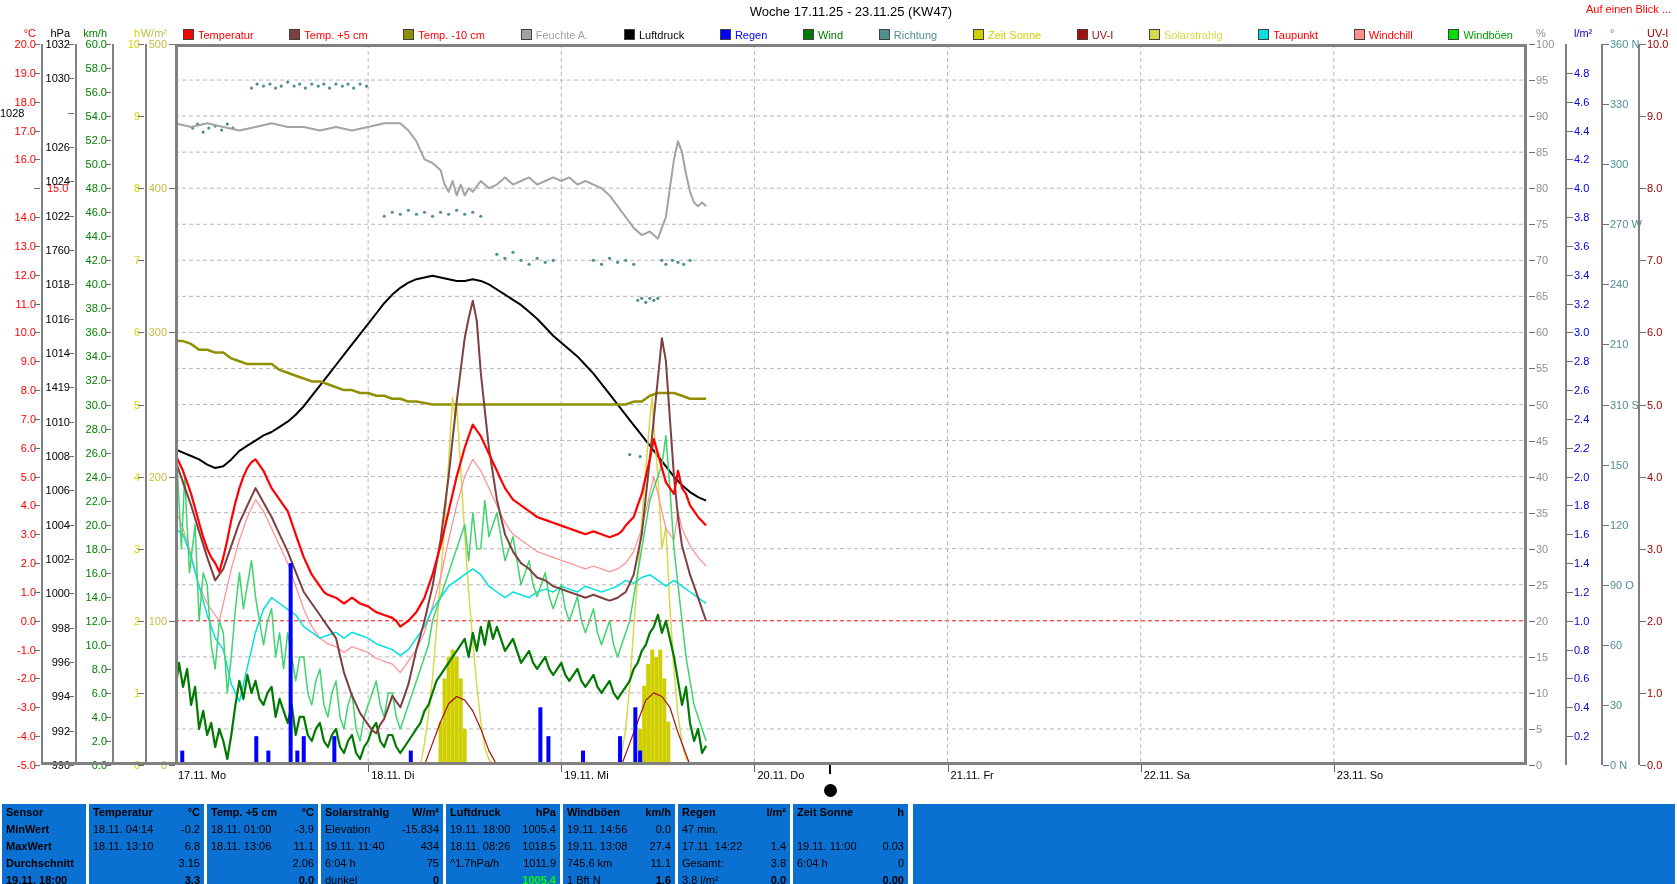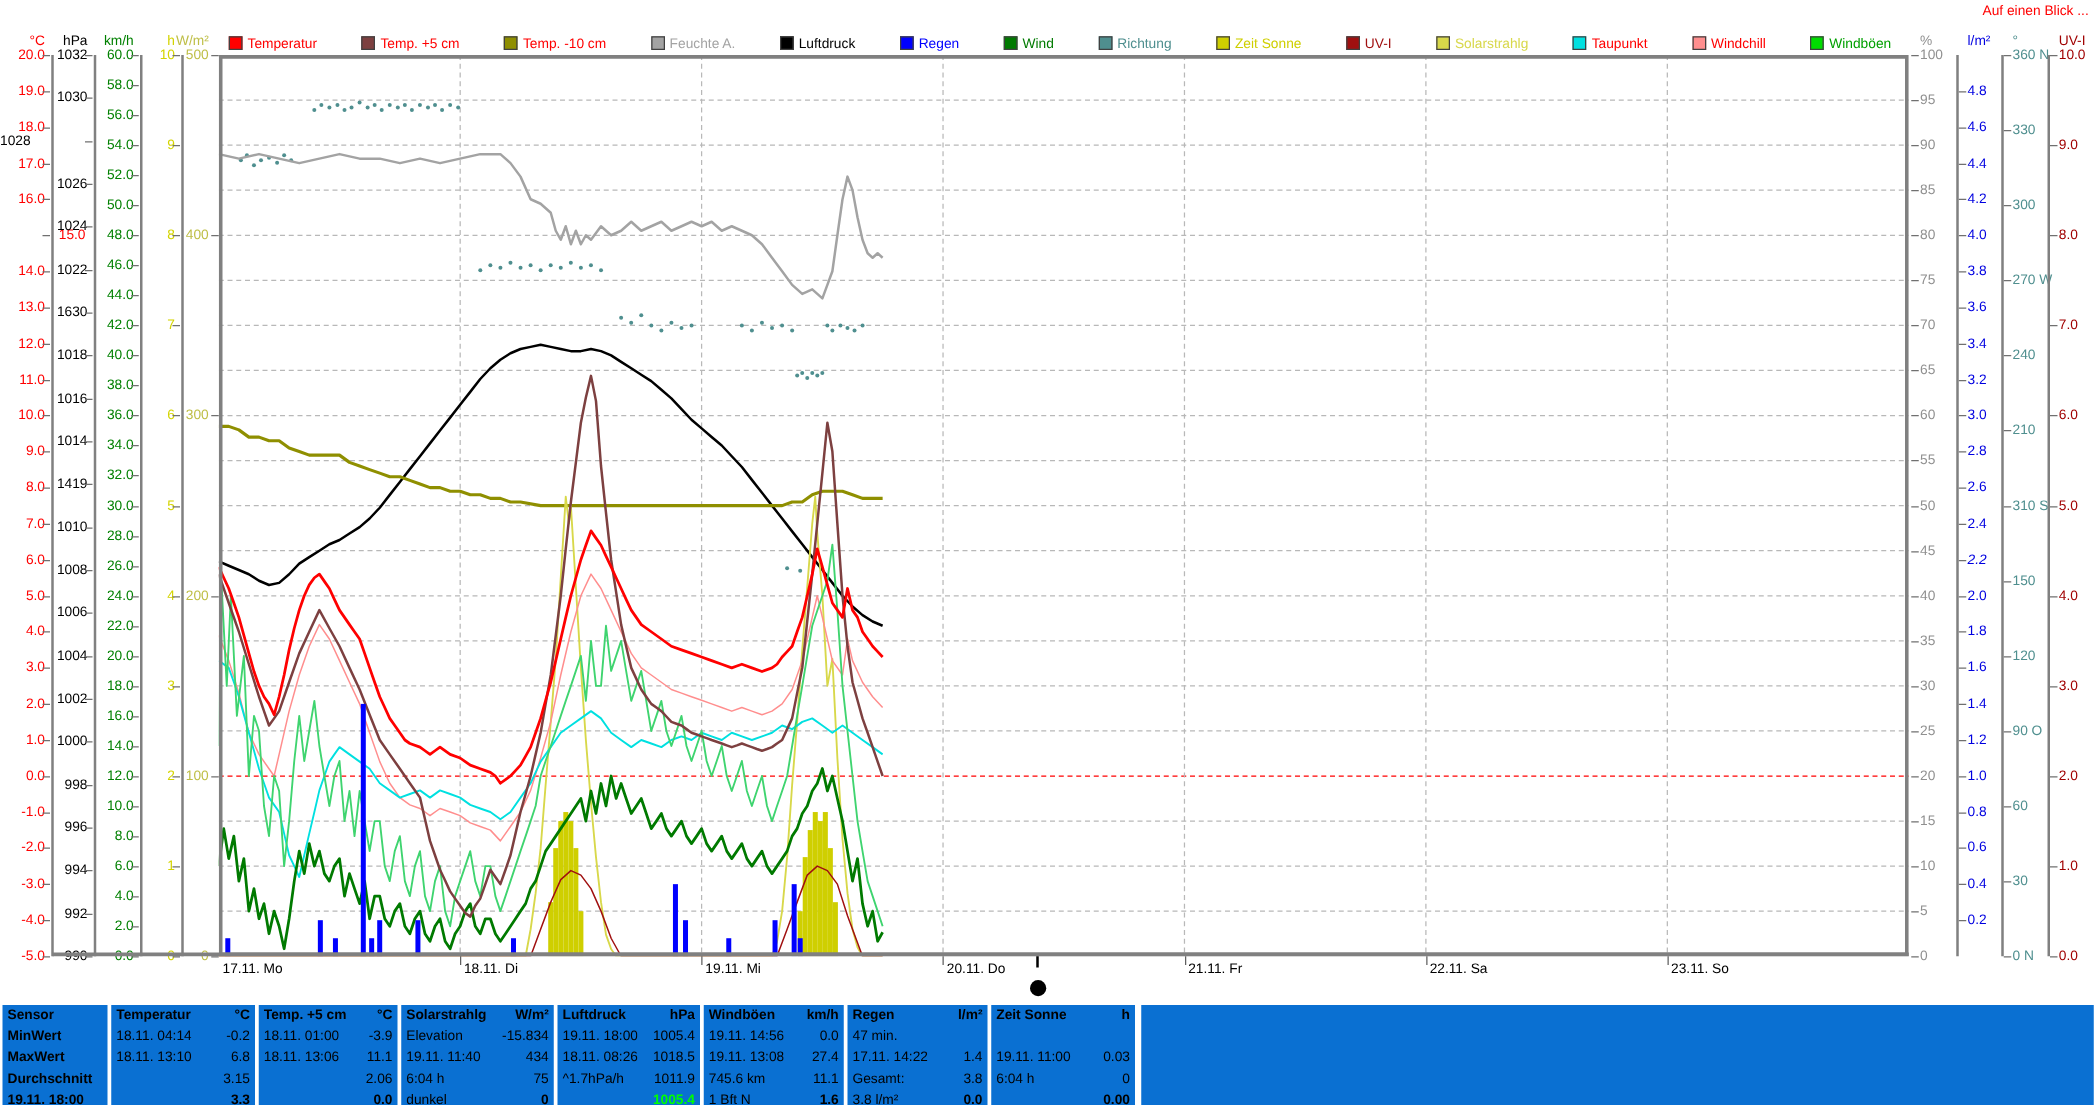--- a/index.html
+++ b/index.html
@@ -24,20 +24,21 @@
   .tbl-block{position:absolute;top:804px;height:96px;background:#0a70d2;color:#000;font-size:11px;overflow:hidden;}
   .tbl-row{height:16.8px;display:flex;align-items:center;padding:0 4px;justify-content:space-between;white-space:nowrap;}
   .tbl-row .lbl{text-align:left;overflow:hidden;}
   .tbl-row .val{text-align:right;}
   .b{font-weight:bold;}
 </style>
 </head>
 <body>
 
 <div id="app" class="app">
+  <div class="title">Woche 17.11.25 - 23.11.25 (KW47)</div>
   <div class="glance">Auf einen Blick ...</div>
   <div id="legend" class="legend">
       <div class="legend-item">
         <span class="legend-box" style="background: rgb(255, 0, 0);"></span>
         <span style="color: rgb(255, 0, 0);">Temperatur</span>
       </div>
       <div class="legend-item">
         <span class="legend-box" style="background: rgb(125, 64, 64);"></span>
         <span style="color: rgb(255, 0, 0);">Temp. +5 cm</span>
       </div>
@@ -161,21 +162,21 @@
       <span class="tick" style="color: rgb(0, 0, 0); top: 72.3333px; left: 0px; width: 70px; text-align: right;">1030</span>
       <div class="dash" style="top: 78.3333px; width: 6px; left: 68px;"></div>
       <span class="tick" style="color: rgb(0, 0, 0); top: 106.667px; left: 0px; width: 70px; text-align: left;">1028</span>
       <div class="dash" style="top: 112.667px; width: 6px; left: 68px;"></div>
       <span class="tick" style="color: rgb(0, 0, 0); top: 141px; left: 0px; width: 70px; text-align: right;">1026</span>
       <div class="dash" style="top: 147px; width: 6px; left: 68px;"></div>
       <span class="tick" style="color: rgb(0, 0, 0); top: 175.333px; left: 0px; width: 70px; text-align: right;">1024</span>
       <div class="dash" style="top: 181.333px; width: 6px; left: 68px;"></div>
       <span class="tick" style="color: rgb(0, 0, 0); top: 209.667px; left: 0px; width: 70px; text-align: right;">1022</span>
       <div class="dash" style="top: 215.667px; width: 6px; left: 68px;"></div>
-      <span class="tick" style="color: rgb(0, 0, 0); top: 244px; left: 0px; width: 70px; text-align: right;">1630</span>
+      <span class="tick" style="color: rgb(0, 0, 0); top: 244px; left: 0px; width: 70px; text-align: right;">1760</span>
       <div class="dash" style="top: 250px; width: 6px; left: 68px;"></div>
       <span class="tick" style="color: rgb(0, 0, 0); top: 278.333px; left: 0px; width: 70px; text-align: right;">1018</span>
       <div class="dash" style="top: 284.333px; width: 6px; left: 68px;"></div>
       <span class="tick" style="color: rgb(0, 0, 0); top: 312.667px; left: 0px; width: 70px; text-align: right;">1016</span>
       <div class="dash" style="top: 318.667px; width: 6px; left: 68px;"></div>
       <span class="tick" style="color: rgb(0, 0, 0); top: 347px; left: 0px; width: 70px; text-align: right;">1014</span>
       <div class="dash" style="top: 353px; width: 6px; left: 68px;"></div>
       <span class="tick" style="color: rgb(0, 0, 0); top: 381.333px; left: 0px; width: 70px; text-align: right;">1419</span>
       <div class="dash" style="top: 387.333px; width: 6px; left: 68px;"></div>
       <span class="tick" style="color: rgb(0, 0, 0); top: 415.667px; left: 0px; width: 70px; text-align: right;">1010</span>

